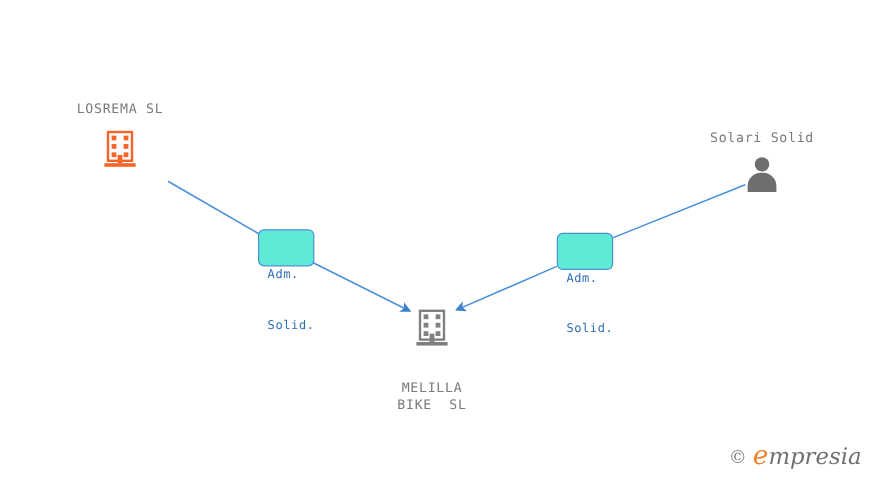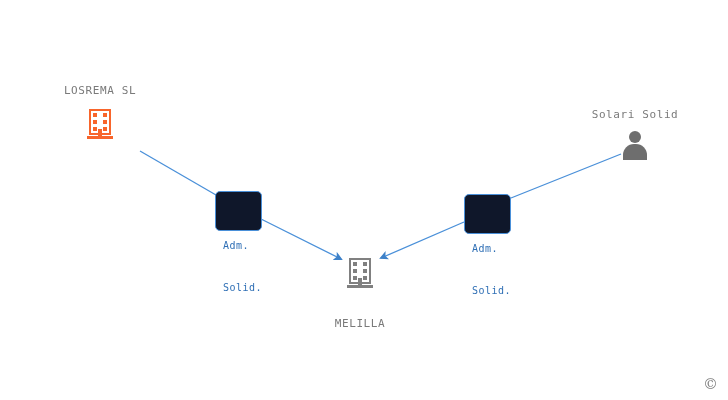--- a/index.html
+++ b/index.html
@@ -113,26 +113,26 @@
     background: currentColor;
     border-top-left-radius: 11px;
     border-top-right-radius: 11px;
   }
 
   
   .edge-badge {
     position: absolute;
     border: 1px solid #4a90d9;
     border-radius: 5px;
-    background: #0f172a;
+    background: #5eead4;
     color: #2f6fb5;
     font-size: 10px;
     line-height: 14px;
     letter-spacing: 0.5px;
-    padding: 19px 7px;
+    padding: 3px 7px;
     white-space: pre;
     box-sizing: border-box;
   }
 
   
   #watermark {
     position: absolute;
     right: 10px;
     bottom: 8px;
     display: flex;
@@ -198,20 +198,21 @@
       <div class="win" style="left:6px;  top:4px;"></div>
       <div class="win" style="left:16px; top:4px;"></div>
       <div class="win" style="left:6px;  top:11px;"></div>
       <div class="win" style="left:16px; top:11px;"></div>
       <div class="win" style="left:6px;  top:18px;"></div>
       <div class="win" style="left:16px; top:18px;"></div>
       <div class="door"></div>
       <div class="base"></div>
     </div>
     <div class="node-label" style="margin-top:29px;">MELILLA</div>
+    <div class="node-label">BIKE  SL</div>
   </div>
 
   <div class="node" style="left:575px; top:108px; width:120px;">
     <div class="node-label">Solari Solid</div>
     <div class="person" style="margin-top:8px;">
       <div class="head"></div>
       <div class="torso"></div>
     </div>
   </div>
 
@@ -220,15 +221,16 @@
     <div>Solid.</div>
   </div>
 
   <div class="edge-badge" style="left:464px; top:194px; width:47px; height:31px;">
     <div>Adm.</div>
     <div>Solid.</div>
   </div>
 
   <div id="watermark">
     <span class="copy">©</span>
+    <span class="brand"><span class="e">e</span><span>mpresia</span></span>
   </div>
 
 </div>
 
 </body></html>

